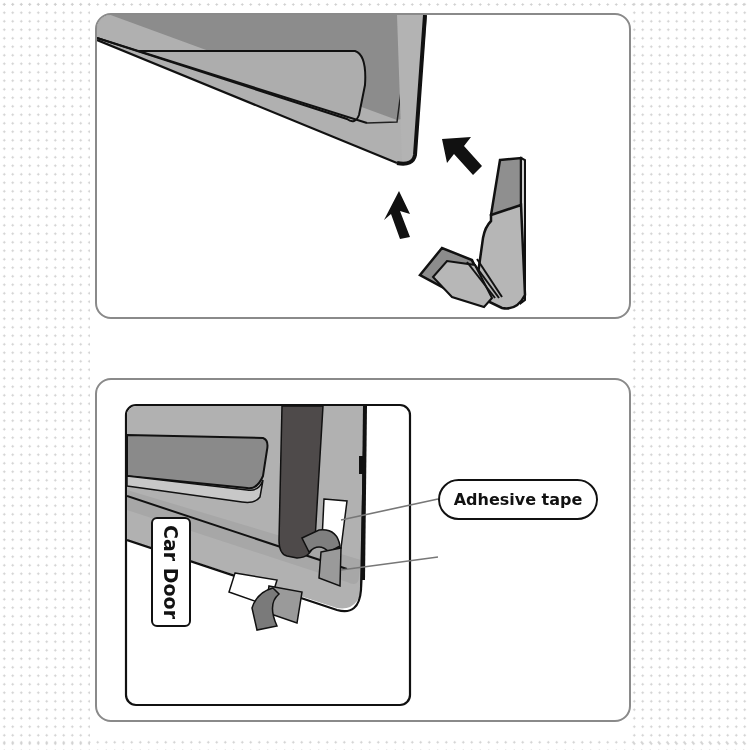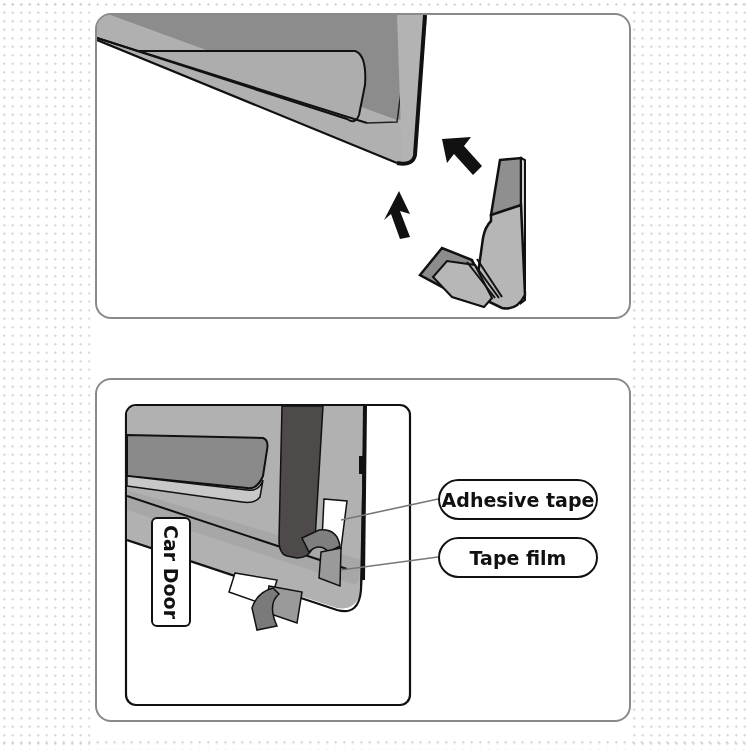--- a/index.html
+++ b/index.html
@@ -18,21 +18,21 @@
     background-image:radial-gradient(circle,#cfcfcf 0.9px,transparent 1.2px);
     background-size:8.5px 8.5px;}
   .dots-bottom{position:absolute;left:0;top:738px;width:750px;height:12px;
     background-image:radial-gradient(circle,#cfcfcf 0.9px,transparent 1.2px);
     background-size:8.5px 8.5px;}
   .panel{position:absolute;background:#fff;border:2px solid #8a8a8a;border-radius:16px;overflow:hidden;}
   #panel1{left:95px;top:13px;width:532px;height:302px;}
   #panel2{left:95px;top:378px;width:532px;height:340px;}
   .panel svg{position:absolute;left:0;top:0;}
   .callout{position:absolute;border:2px solid #111;border-radius:22px;background:#fff;
-    font-weight:bold;font-size:19px;color:#111;display:flex;align-items:center;justify-content:center;
+    font-weight:bold;font-size:16px;color:#111;display:flex;align-items:center;justify-content:center;
     box-sizing:border-box;}
   #callout-adhesive{left:341px;top:99px;width:160px;height:41px;}
   #callout-film{left:341px;top:157px;width:160px;height:41px;}
   .door-label{position:absolute;left:54px;top:137px;width:40px;height:110px;
     border:2px solid #111;border-radius:6px;background:#fff;box-sizing:border-box;
     display:flex;align-items:center;justify-content:center;}
   .door-label span{display:block;transform:rotate(90deg);white-space:nowrap;
     font-weight:bold;font-size:19px;color:#111;}
 </style>
 </head>
@@ -114,16 +114,13 @@
     <line x1="244" y1="140" x2="341" y2="119" stroke="#777" stroke-width="1.6"></line>
     <line x1="244" y1="190" x2="341" y2="177" stroke="#777" stroke-width="1.6"></line>
   </svg>
 
   <div class="door-label">
     <span>Car Door</span>
   </div>
   <div class="callout" id="callout-adhesive">
     <span>Adhesive tape</span>
   </div>
-  <div class="callout" id="callout-film">
-    <span>Tape film</span>
-  </div>
 </div>
 
 </body></html>

